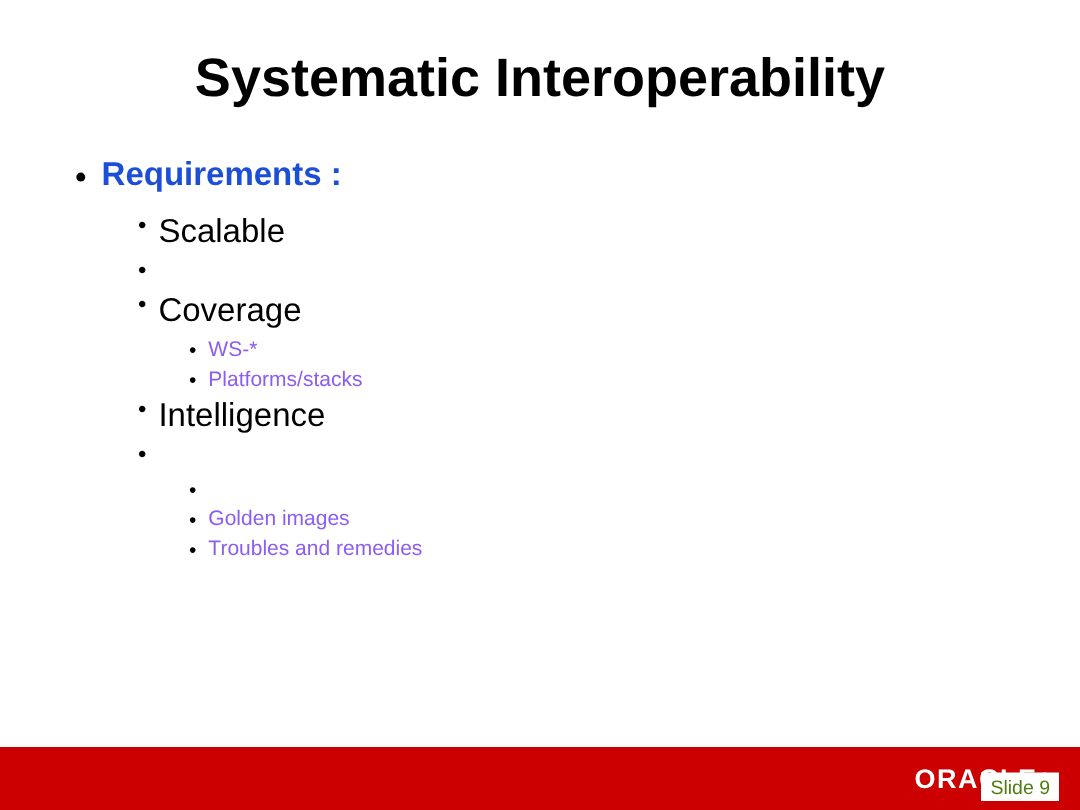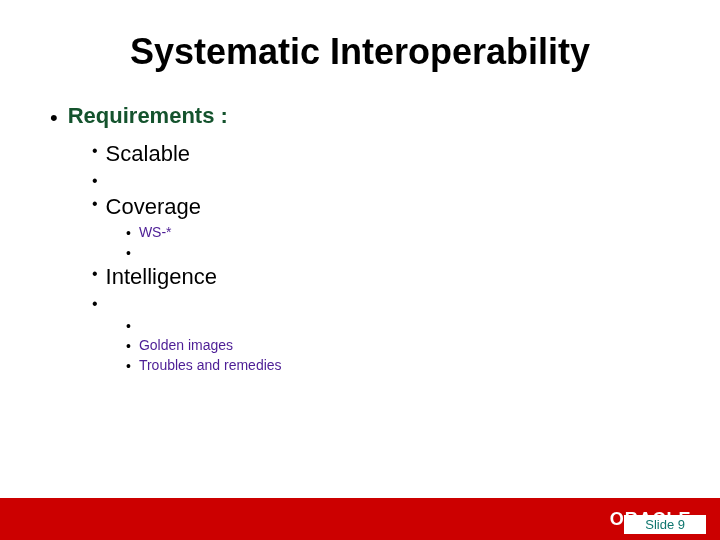--- a/index.html
+++ b/index.html
@@ -46,21 +46,21 @@
     .main-bullet-dot {
       font-size: 22px;
       margin-right: 10px;
       margin-top: 2px;
       color: #000;
     }
 
     .main-bullet-text {
       font-size: 22px;
       font-weight: bold;
-      color: #14532d;
+      color: #1d4ed8;
     }
 
     .sub-list {
       margin-left: 42px;
       margin-top: 6px;
     }
 
     .sub-item {
       display: flex;
       align-items: flex-start;
@@ -92,21 +92,21 @@
 
     .sub-sub-dot {
       font-size: 14px;
       margin-right: 8px;
       color: #000;
       margin-top: 1px;
     }
 
     .sub-sub-text {
       font-size: 14px;
-      color: #4c1d95;
+      color: #8b5cf6;
     }
 
     .footer {
       height: 42px;
       background: #cc0000;
       display: flex;
       align-items: center;
       justify-content: flex-end;
       padding: 0 20px;
       position: relative;
@@ -130,23 +130,23 @@
       font-size: 10px;
       vertical-align: super;
       margin-left: 1px;
     }
 
     .slide-number {
       position: absolute;
       bottom: 6px;
       right: 14px;
       font-size: 13px;
-      color: #0f766e;
+      color: #4d7c0f;
       background: #ffffff;
-      padding: 2px 21px;
+      padding: 2px 6px;
     }
   </style>
 </head>
 <body>
 
 <div class="slide">
   <div class="content-area">
 
     <div class="title">
       <span>Systematic Interoperability</span><br>
@@ -172,20 +172,21 @@
         <span class="sub-dot">•</span>
         <span class="sub-text">Coverage</span>
       </div>
       <div class="sub-sub-list">
         <div class="sub-sub-item">
           <span class="sub-sub-dot">•</span>
           <span class="sub-sub-text">WS-*</span>
         </div>
         <div class="sub-sub-item">
           <span class="sub-sub-dot">•</span>
+          <span class="sub-sub-text">Platforms/stacks</span>
         </div>
       </div>
 
       <div class="sub-item">
         <span class="sub-dot">•</span>
         <span class="sub-text">Intelligence</span>
       </div>
 
       <div class="sub-item">
         <span class="sub-dot">•</span>

